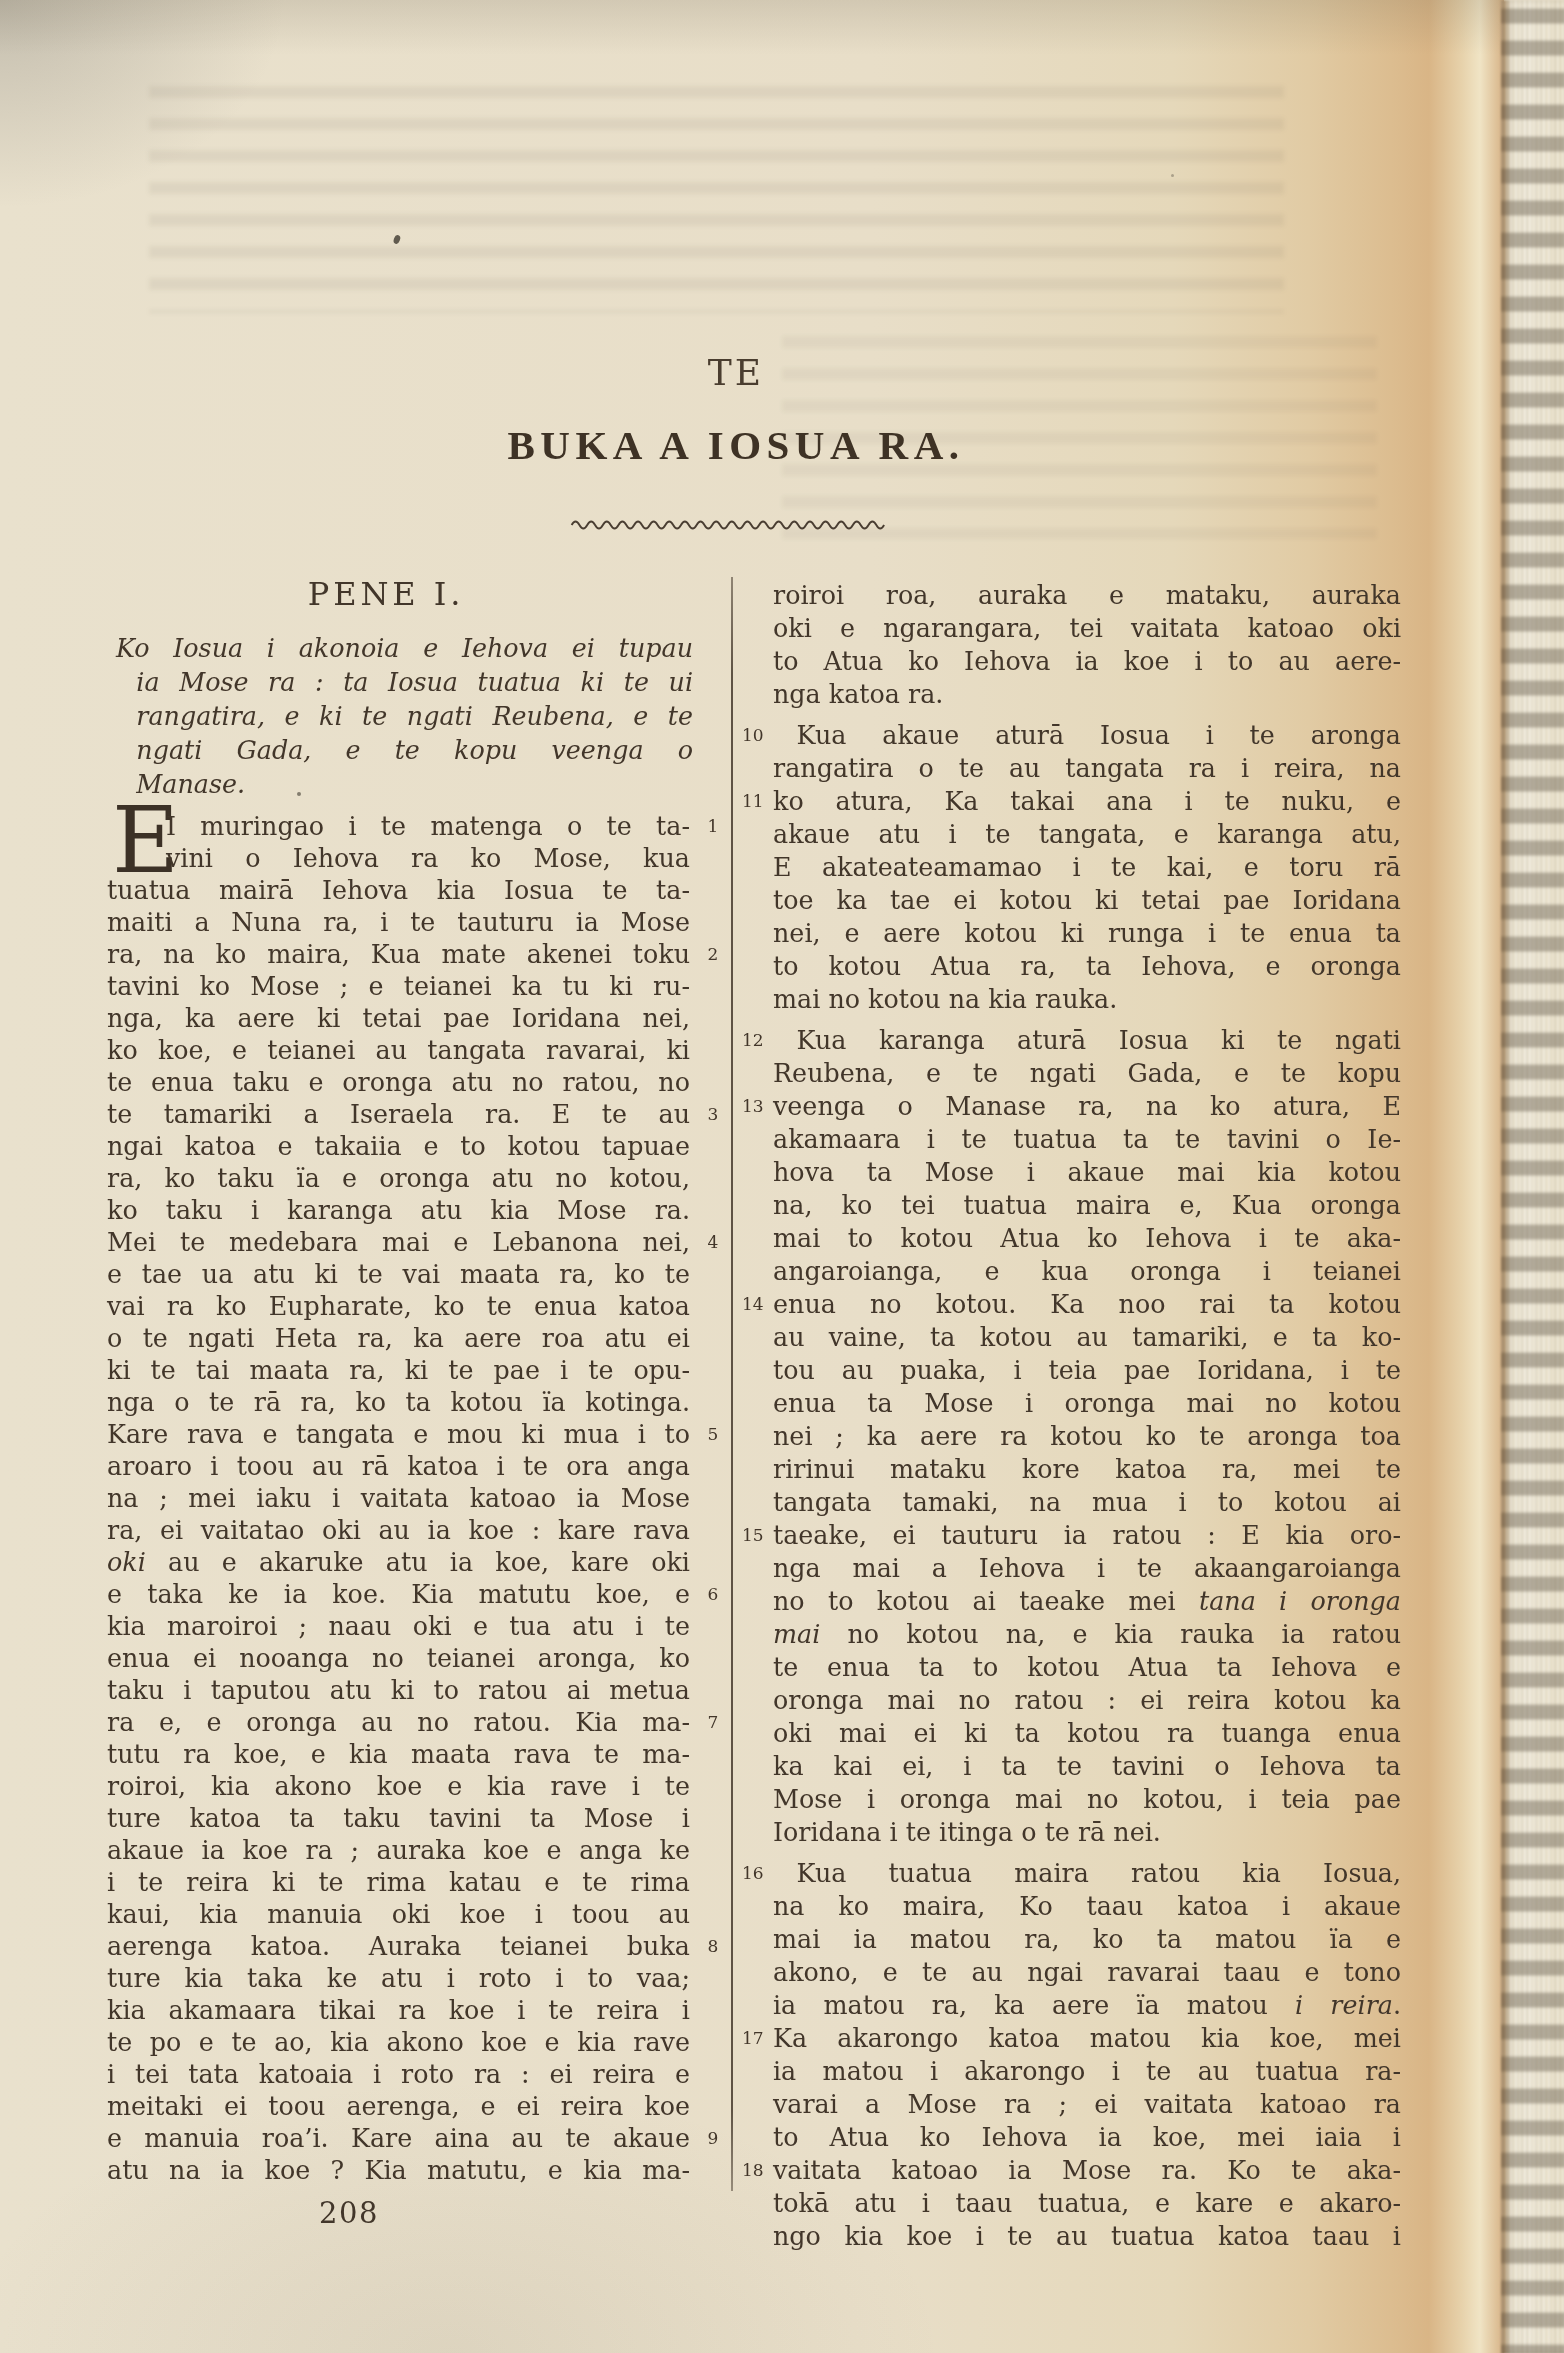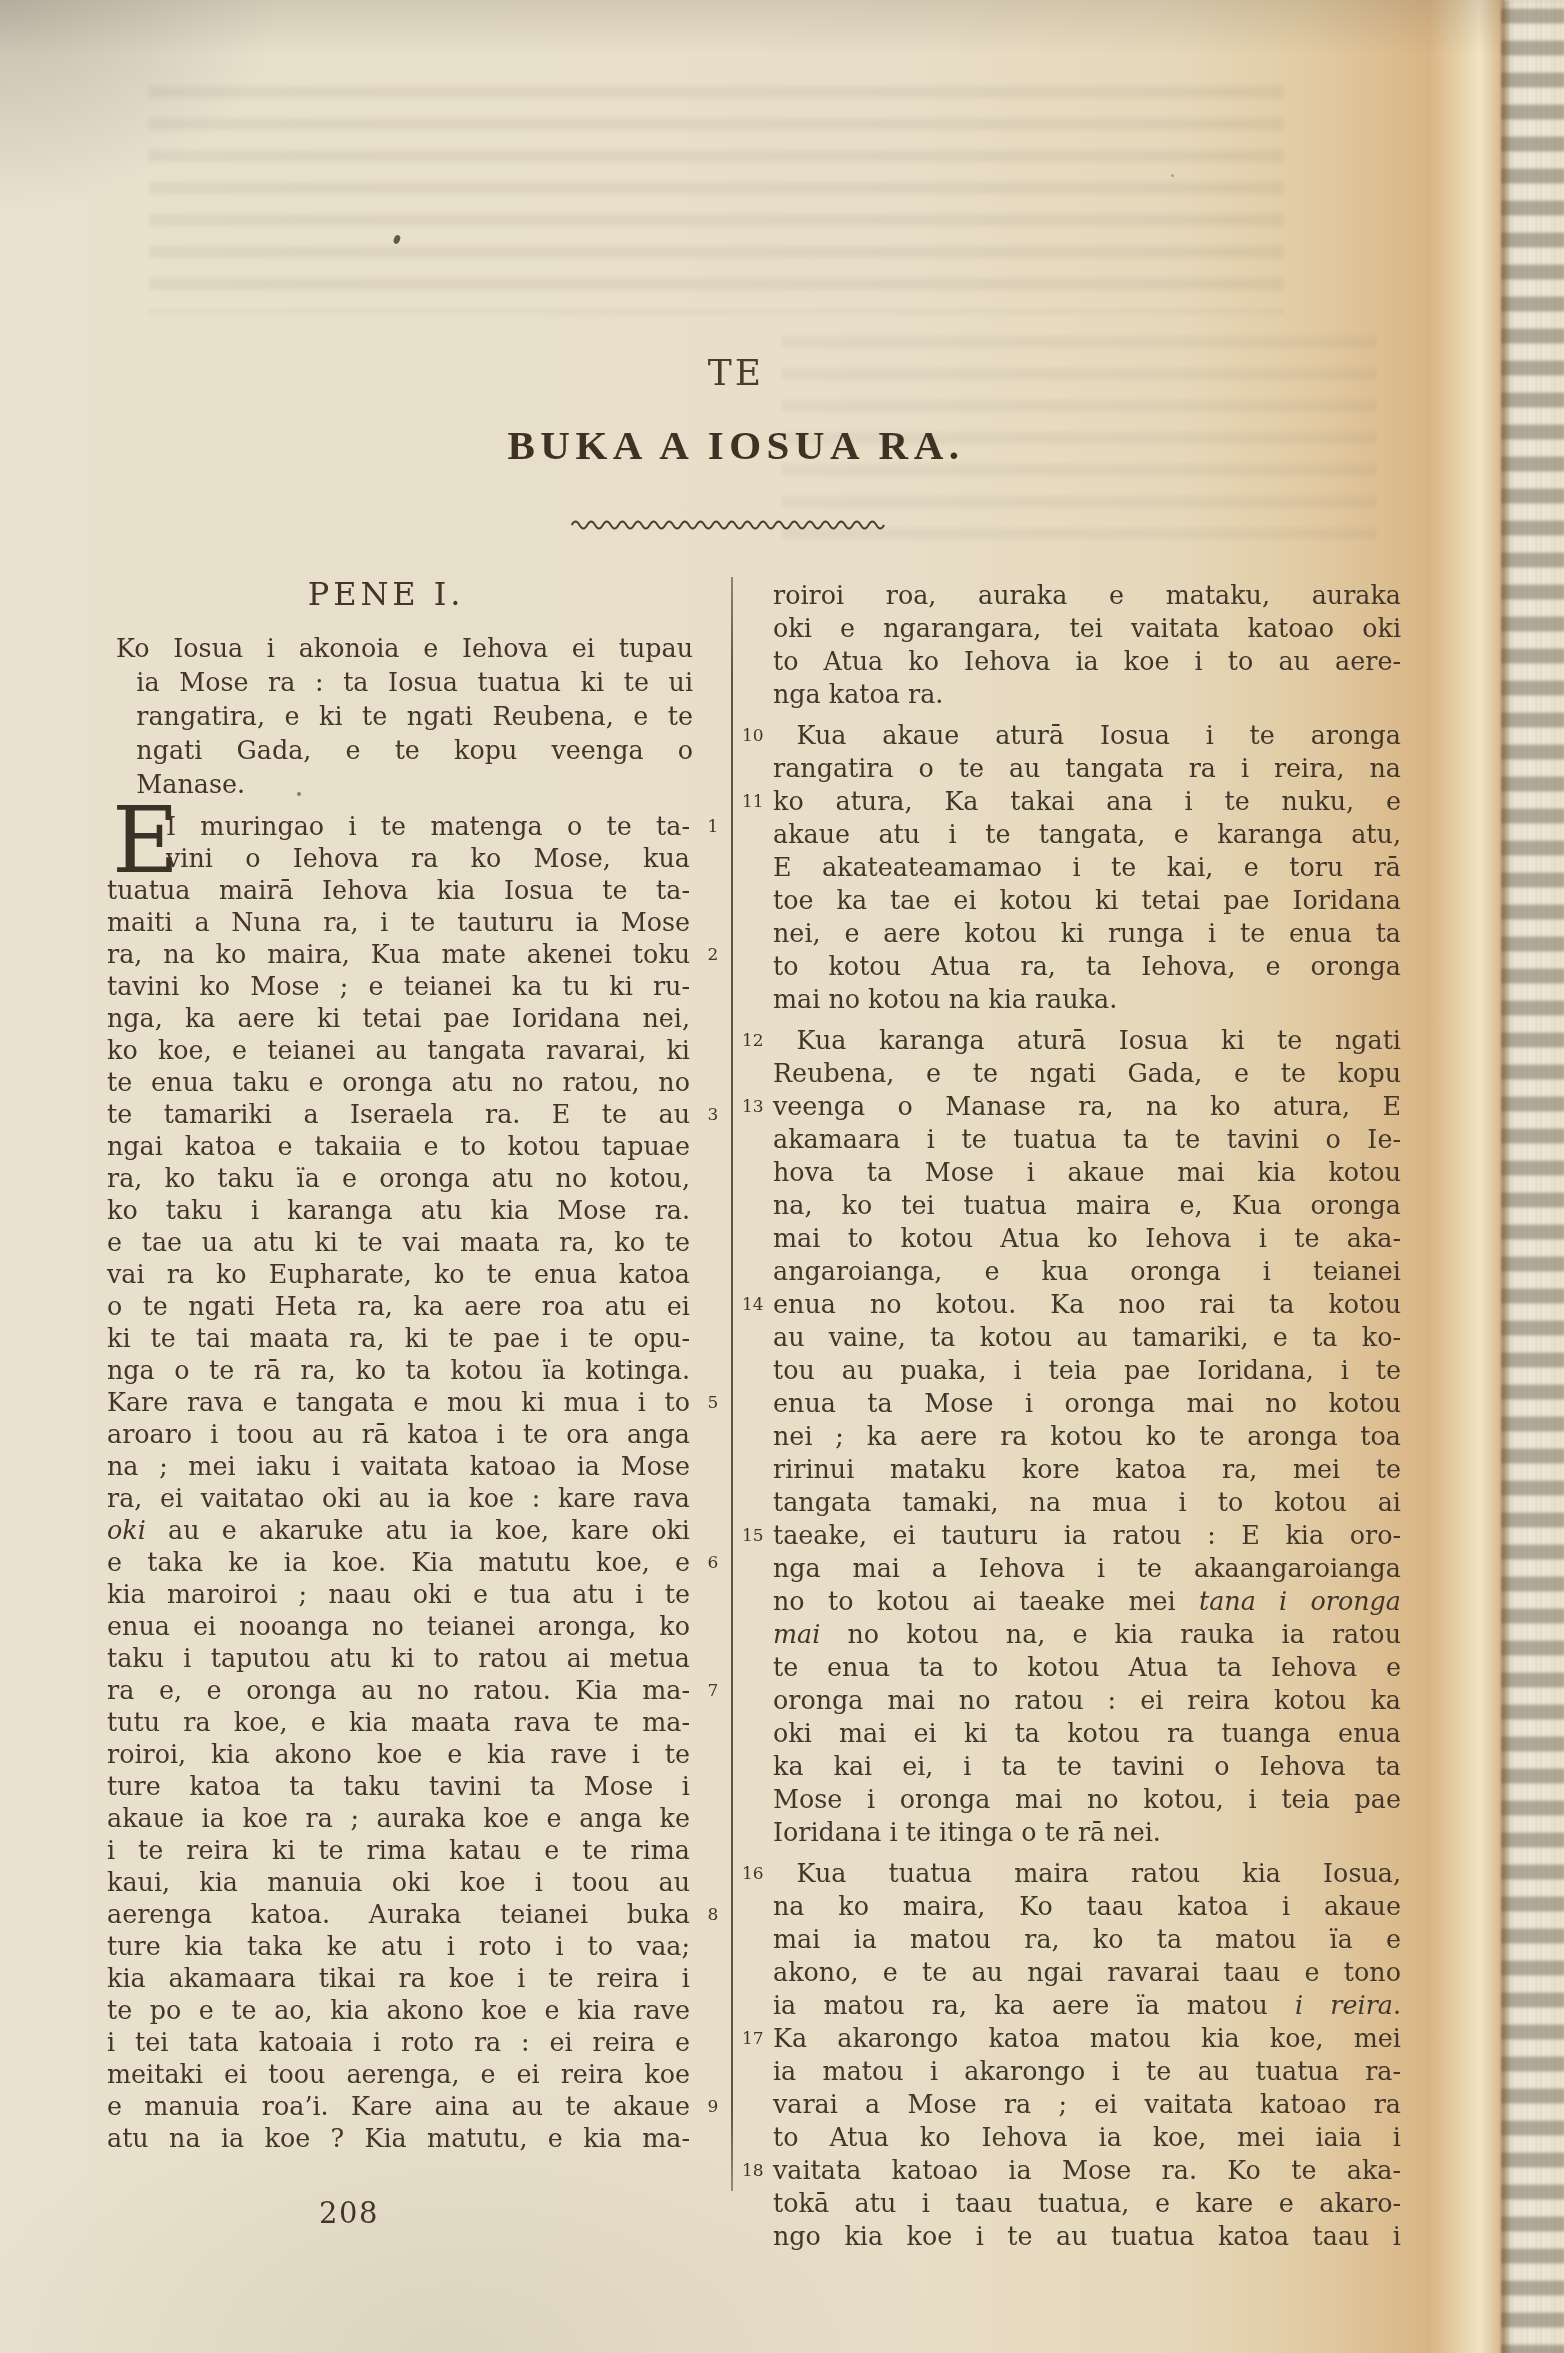--- a/index.html
+++ b/index.html
@@ -31,21 +31,21 @@
   .titleMain{position:absolute;left:736px;top:421px;transform:translateX(-50%);
     font-family:"Liberation Serif",serif;font-weight:bold;font-size:41px;
     letter-spacing:5.5px;white-space:nowrap;color:#3e3225;}
   #squiggle{position:absolute;left:570px;top:518px;}
 
   .chapHead{position:absolute;left:102px;top:575px;width:568px;text-align:center;
     font-size:32px;letter-spacing:3.9px;color:#42362a;}
 
   #summary{position:absolute;left:116px;top:631px;width:577px;}
   #summary .row{height:34px;}
-  #summary .txt{font-size:25.4px;line-height:34px;}
+  #summary .txt{font-style:italic;font-size:25.4px;line-height:34px;}
   #summary .row.in .txt{padding-left:20.3px;}
 
   .colbody .row{position:relative;}
   .txt{display:block;text-align:justify;text-align-last:justify;}
   .row.last .txt{text-align-last:left;}
   #leftcol{position:absolute;left:107px;top:810px;width:583px;}
   #leftcol .row{height:32px;}
   #leftcol .txt{font-size:25.4px;line-height:32px;}
   #leftcol .row.dc .txt{padding-left:59px;}
   #rightcol{position:absolute;left:773px;top:579px;width:628px;}
@@ -141,20 +141,24 @@
       <div class="row">
         <span class="txt">ngai katoa e takaiia e to kotou tapuae</span>
       </div>
       <div class="row">
         <span class="txt">ra, ko taku ïa e oronga atu no kotou,</span>
       </div>
       <div class="row">
         <span class="txt">ko taku i karanga atu kia Mose ra.</span>
       </div>
       <div class="row">
+        <span class="txt">Mei te medebara mai e Lebanona nei,</span>
+        <span class="vnum">4</span>
+      </div>
+      <div class="row">
         <span class="txt">e tae ua atu ki te vai maata ra, ko te</span>
       </div>
       <div class="row">
         <span class="txt">vai ra ko Eupharate, ko te enua katoa</span>
       </div>
       <div class="row">
         <span class="txt">o te ngati Heta ra, ka aere roa atu ei</span>
       </div>
       <div class="row">
         <span class="txt">ki te tai maata ra, ki te pae i te opu-</span>

